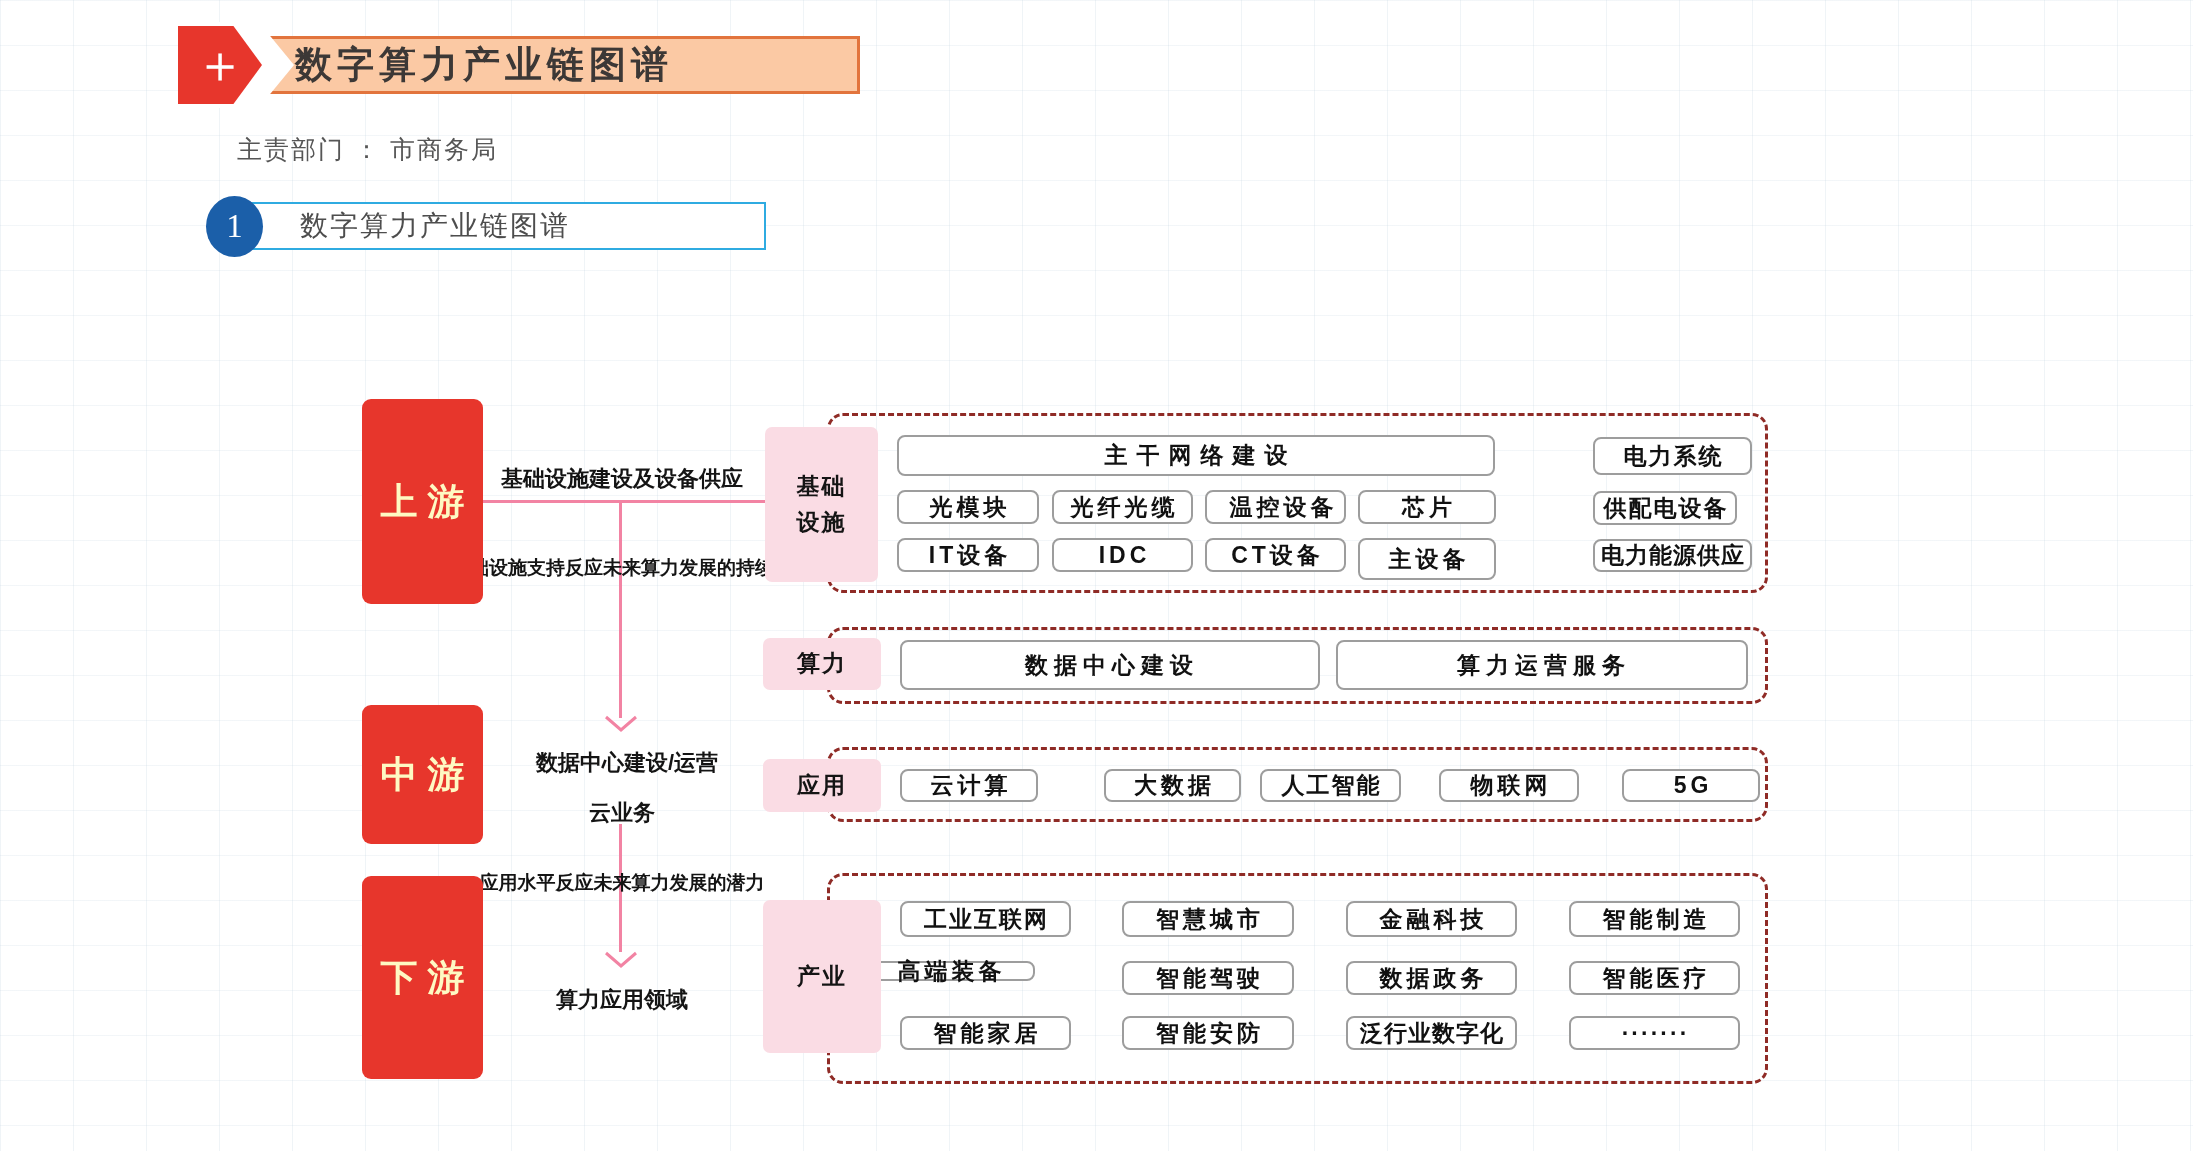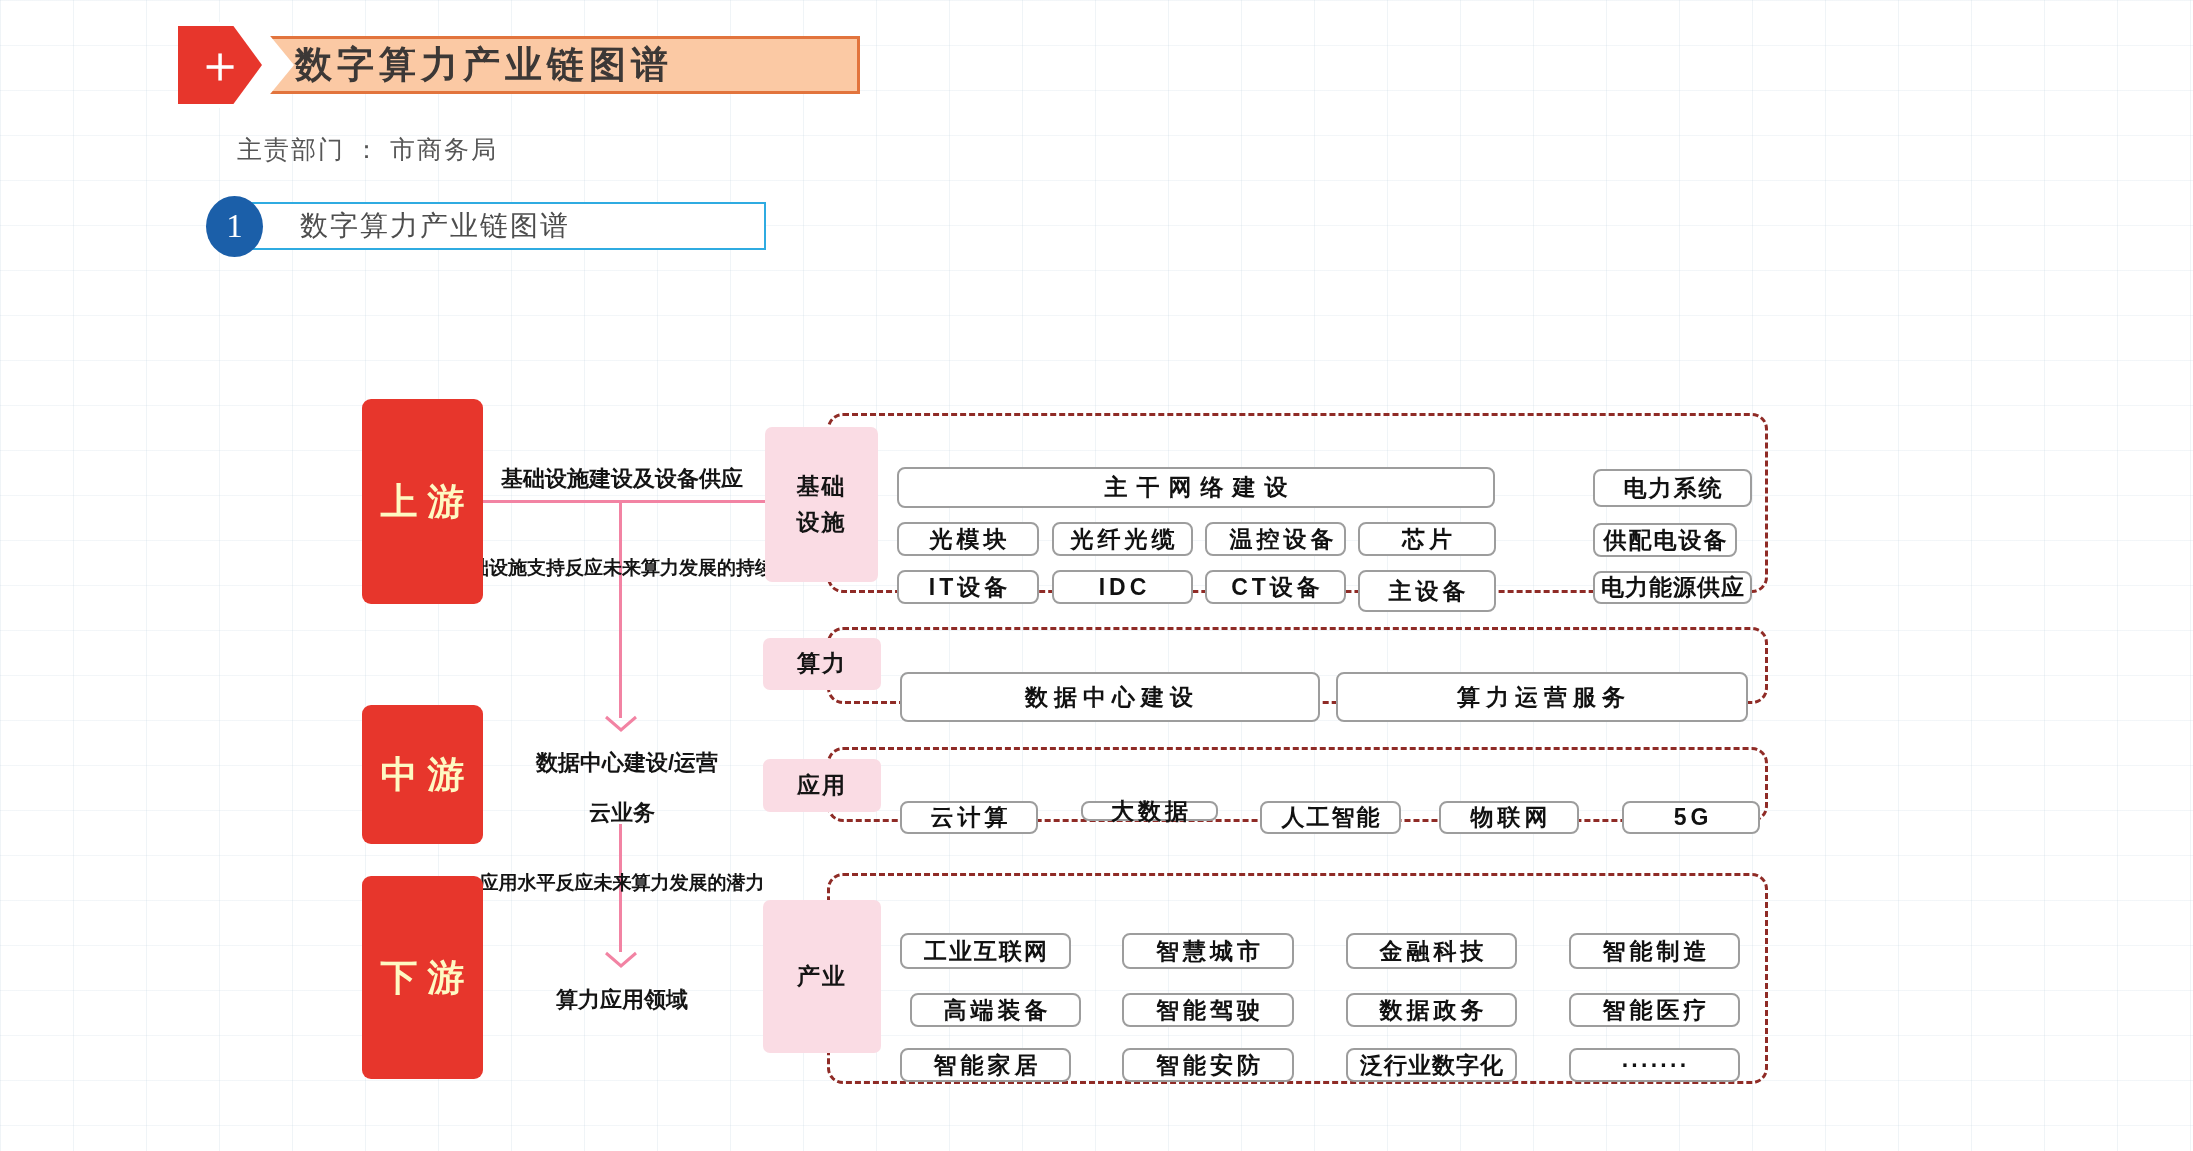--- a/index.html
+++ b/index.html
@@ -47,21 +47,21 @@
   .plabel{background:#fadce4;border-radius:7px;color:#141414;font-weight:bold;
           font-size:23px;letter-spacing:2px;text-align:center;z-index:3;
           white-space:pre-line;line-height:1.55;}
 
   
   .dash{border:3px dashed #8f2b26;border-radius:16px;z-index:1;}
 
   
   .wbox{background:#fff;border:2.5px solid #9d9d9d;border-radius:8px;
         font-size:23px;font-weight:bold;color:#111;letter-spacing:4px;
-        text-indent:4px;z-index:2;margin-top:32px;}
+        text-indent:4px;z-index:2;}
   .ls8{letter-spacing:9px;text-indent:9px;}
   .ls2{letter-spacing:2px;text-indent:2px;}
   .ls1{letter-spacing:1px;text-indent:1px;}
   svg.arrow{position:absolute;z-index:1;}
 </style>
 </head>
 <body>
 
 <div id="page">
 
@@ -125,31 +125,31 @@
   <div class="abs wbox flexc" style="left:1205px;top:538px;width:141px;height:34px;">CT设备</div>
   <div class="abs wbox flexc" style="left:1358px;top:538px;width:138px;height:42px;">主设备</div>
   <div class="abs wbox flexc ls2" style="left:1593px;top:437px;width:159px;height:38px;">电力系统</div>
   <div class="abs wbox flexc ls2" style="left:1593px;top:491px;width:144px;height:34px;">供配电设备</div>
   <div class="abs wbox flexc ls1" style="left:1593px;top:539px;width:159px;height:33px;">电力能源供应</div>
 
   <div class="abs wbox flexc" style="left:900px;top:640px;width:420px;height:50px;letter-spacing:6px;">数据中心建设</div>
   <div class="abs wbox flexc" style="left:1336px;top:640px;width:412px;height:50px;letter-spacing:6px;">算力运营服务</div>
 
   <div class="abs wbox flexc" style="left:900px;top:769px;width:138px;height:33px;">云计算</div>
-  <div class="abs wbox flexc" style="left:1081px;top:769px;width:137px;height:20px;">大数据</div>
+  <div class="abs wbox flexc" style="left:1104px;top:769px;width:137px;height:33px;">大数据</div>
   <div class="abs wbox flexc ls2" style="left:1260px;top:769px;width:141px;height:33px;">人工智能</div>
   <div class="abs wbox flexc" style="left:1439px;top:769px;width:140px;height:33px;">物联网</div>
   <div class="abs wbox flexc" style="left:1622px;top:769px;width:138px;height:33px;">5G</div>
 
   <div class="abs wbox flexc ls2" style="left:900px;top:901px;width:171px;height:36px;">工业互联网</div>
   <div class="abs wbox flexc" style="left:1122px;top:901px;width:172px;height:36px;">智慧城市</div>
   <div class="abs wbox flexc" style="left:1346px;top:901px;width:171px;height:36px;">金融科技</div>
   <div class="abs wbox flexc" style="left:1569px;top:901px;width:171px;height:36px;">智能制造</div>
 
-  <div class="abs wbox flexc" style="left:910px;top:961px;width:171px;height:34px;">高端装备</div>
+  <div class="abs wbox flexc" style="left:864px;top:961px;width:171px;height:20px;">高端装备</div>
   <div class="abs wbox flexc" style="left:1122px;top:961px;width:172px;height:34px;">智能驾驶</div>
   <div class="abs wbox flexc" style="left:1346px;top:961px;width:171px;height:34px;">数据政务</div>
   <div class="abs wbox flexc" style="left:1569px;top:961px;width:171px;height:34px;">智能医疗</div>
 
   <div class="abs wbox flexc" style="left:900px;top:1016px;width:171px;height:34px;">智能家居</div>
   <div class="abs wbox flexc" style="left:1122px;top:1016px;width:172px;height:34px;">智能安防</div>
   <div class="abs wbox flexc ls1" style="left:1346px;top:1016px;width:171px;height:34px;">泛行业数字化</div>
   <div class="abs wbox flexc ls2" style="left:1569px;top:1016px;width:171px;height:34px;">·······</div>
 
 </div>

